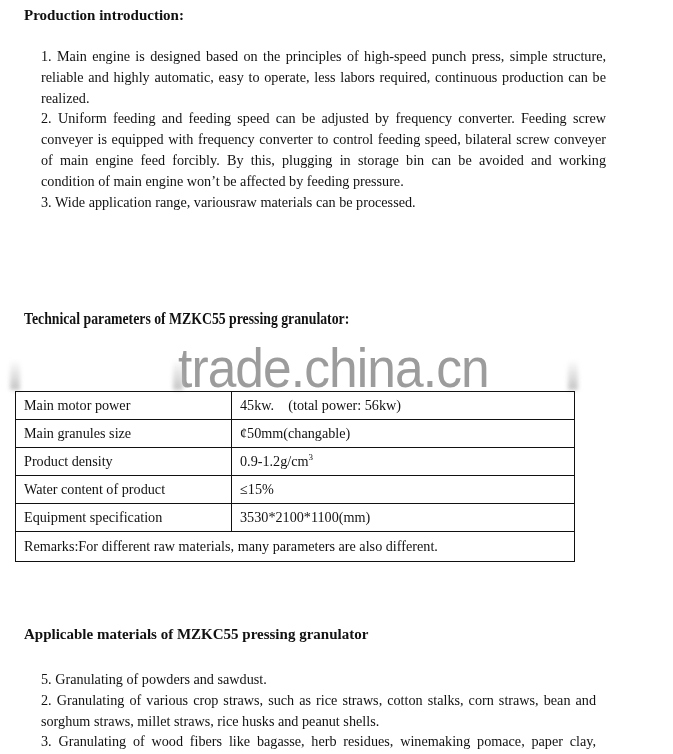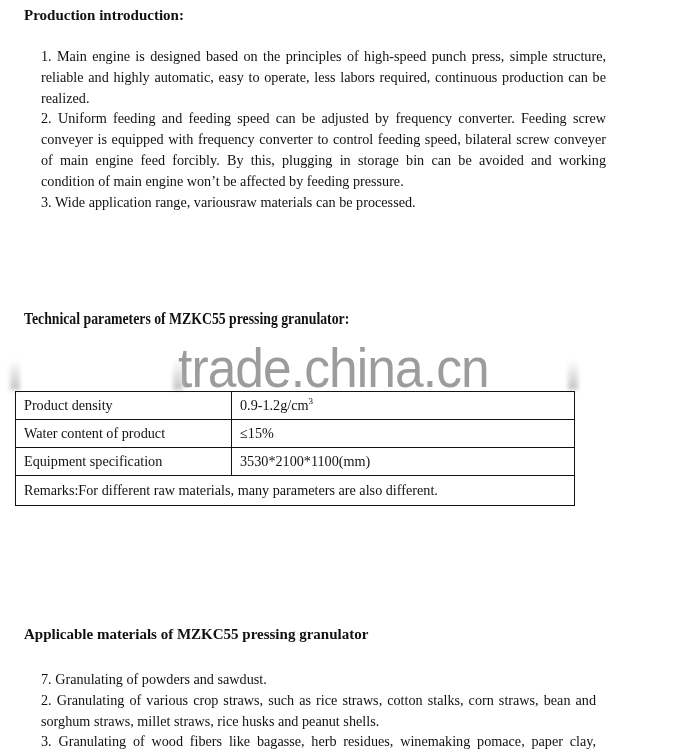--- a/index.html
+++ b/index.html
@@ -65,36 +65,44 @@
 <h2 class="heading narrow-head" style="top:310px; font-size:16px;">Technical parameters of MZKC55 pressing granulator:</h2>
 
 <div class="watermark">trade.china.cn</div>
 <div class="shine" style="left:10px;"></div>
 <div class="shine" style="left:173px;"></div>
 <div class="shine" style="left:568px;"></div>
 
 <table class="spec">
   <tbody>
     <tr>
+      <td class="k">Main motor power</td>
+      <td style="white-space:pre;">45kw.    (total power: 56kw)</td>
+    </tr>
+    <tr>
+      <td class="k">Main granules size</td>
+      <td>¢50mm(changable)</td>
+    </tr>
+    <tr>
       <td class="k">Product density</td>
       <td><span>0.9-1.2g/cm</span><sup>3</sup></td>
     </tr>
     <tr>
       <td class="k">Water content of product</td>
       <td>≤15%</td>
     </tr>
     <tr>
       <td class="k">Equipment specification</td>
       <td>3530*2100*1100(mm)</td>
     </tr>
     <tr class="remarks">
       <td colspan="2">Remarks:For different raw materials, many parameters are also different.</td>
     </tr>
   </tbody>
 </table>
 
 <h2 class="heading" style="top:625px;">Applicable materials of MZKC55 pressing granulator</h2>
 
 <div class="para just" style="top:652px; width:555px;">
-  <p>7.  Granulating of powders and sawdust.</p>
+  <p>5.  Granulating of powders and sawdust.</p>
   <p>2.  Granulating of various crop straws, such as rice straws, cotton stalks, corn straws, bean and sorghum straws, millet straws, rice husks and peanut shells.</p>
   <p>3. Granulating of wood fibers like bagasse, herb residues, winemaking pomace, paper clay, pasture, bark, bamboo sawdust and leather scraps and so on.</p>
 </div>
 
 </body></html>

